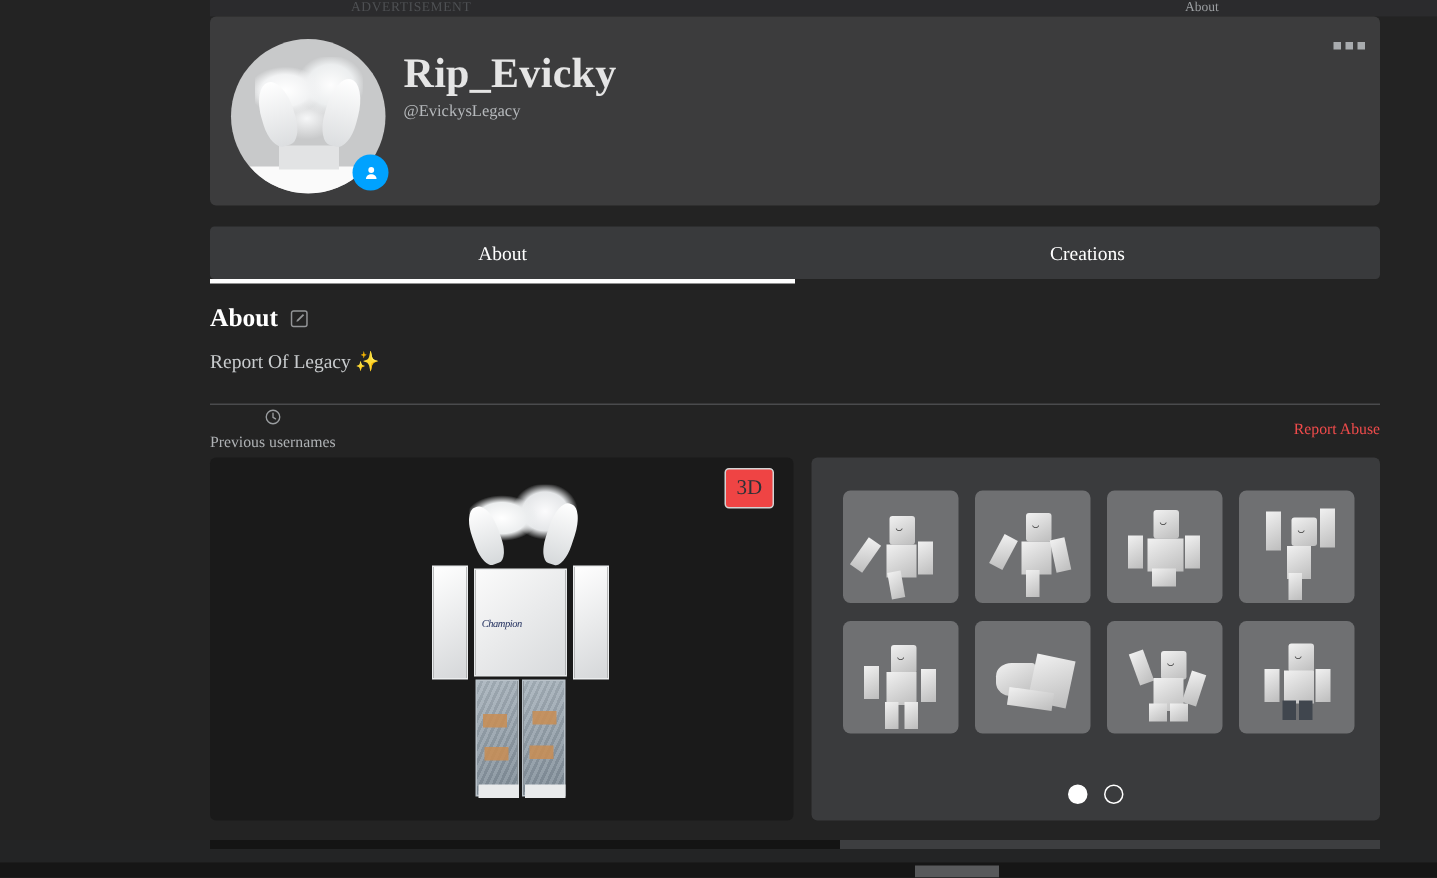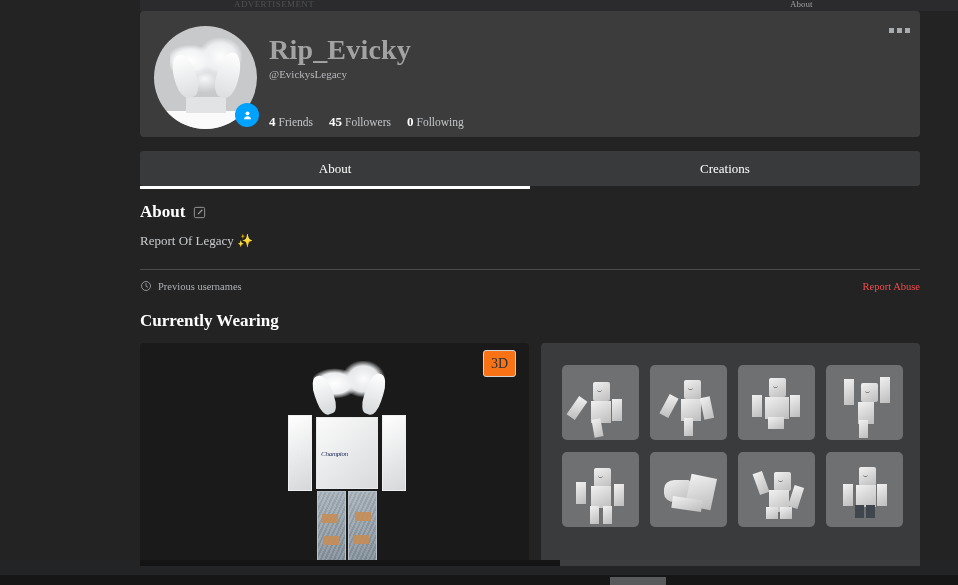--- a/index.html
+++ b/index.html
@@ -84,21 +84,21 @@
   .avatar-badge {
     position: absolute; right: -2px; bottom: 2px;
     width: 24px; height: 24px; border-radius: 50%;
     background: #00a2ff;
     display: flex; align-items: center; justify-content: center;
   }
   .avatar-badge svg { display: block; }
 
   .profile-text { position: absolute; left: 129px; top: 24px; }
   .display-name {
-    font-size: 28px; font-weight: bold; color: #a3a3a3;
+    font-size: 28px; font-weight: bold; color: #e5e5e5;
     letter-spacing: .2px; line-height: 1.05;
   }
   .username {
     margin-top: 4px;
     font-size: 11px; color: #b6b9bc;
   }
   .stats {
     position: absolute; left: 129px; top: 103px;
     display: flex; align-items: baseline; gap: 16px;
     white-space: nowrap;
@@ -150,21 +150,21 @@
 
   .divider {
     margin-top: 20px;
     height: 1px; background: #4a4b4d;
   }
   .prev-row {
     margin-top: 9px;
     display: flex; align-items: center;
     height: 14px;
   }
-  .prev-left { display: flex; align-items: center; gap: 6px; cursor: pointer; }
+  .prev-left { display: flex; align-items: center; gap: 6px; cursor: pointer; flex-direction: column; }
   .prev-label { font-size: 10.5px; color: #aeb1b4; }
   .report-abuse {
     margin-left: auto;
     font-size: 10.5px; color: #ef4b4b; cursor: pointer;
   }
 
   .wearing-title {
     margin-top: 18px;
     font-size: 17px; font-weight: bold; color: #ffffff;
   }
@@ -177,21 +177,21 @@
   .render-box {
     position: relative;
     width: 389px; height: 242px;
     background: #1a1a1a;
     border-radius: 4px;
     overflow: hidden;
   }
   .btn-3d {
     position: absolute; right: 13px; top: 7px;
     width: 33px; height: 27px;
-    background: #f97316; border: 1px solid #d3d3d3; border-radius: 3px;
+    background: #ef4444; border: 1px solid #d3d3d3; border-radius: 3px;
     display: flex; align-items: center; justify-content: center;
     font-size: 14px; color: #2b3137; cursor: pointer;
   }
   .r3d {
     position: absolute; left: 50%; top: 12px;
     transform: translateX(-50%);
     width: 200px; height: 224px;
   }
   .r-hair {
     position: absolute; left: 78px; top: 6px; width: 72px; height: 56px;
@@ -364,31 +364,20 @@
             <path d="M5.5 19c0-3.6 2.9-5.8 6.5-5.8s6.5 2.2 6.5 5.8z" fill="#ffffff"></path>
           </svg>
         </div>
       </div>
 
       <div class="profile-text">
         <div class="display-name">Rip_Evicky</div>
         <div class="username">@EvickysLegacy</div>
       </div>
 
-      <div class="stats">
-        <div class="stat">
-          <b>4</b><span>Friends</span>
-        </div>
-        <div class="stat">
-          <b>45</b><span>Followers</span>
-        </div>
-        <div class="stat">
-          <b>0</b><span>Following</span>
-        </div>
-      </div>
 
       <div class="kebab">
         <i></i>
         <i></i>
         <i></i>
       </div>
     </div>
 
     <div class="tabbar">
       <div class="tab active">About</div>
@@ -413,21 +402,20 @@
       <div class="prev-left">
         <svg width="12" height="12" viewBox="0 0 24 24">
           <circle cx="12" cy="12" r="9" fill="none" stroke="#9a9da0" stroke-width="1.8"></circle>
           <path d="M12 7v5.4l3.4 2" fill="none" stroke="#9a9da0" stroke-width="1.8" stroke-linecap="round"></path>
         </svg>
         <span class="prev-label">Previous usernames</span>
       </div>
       <div class="report-abuse">Report Abuse</div>
     </div>
 
-    <div class="wearing-title">Currently Wearing</div>
 
     <div class="wearing">
 
       <div class="render-box">
         <div class="btn-3d">3D</div>
         <div class="r3d">
           <div class="r-arm-l"></div>
           <div class="r-arm-r"></div>
           <div class="r-torso"></div>
           <div class="r-logo">Champion</div>

